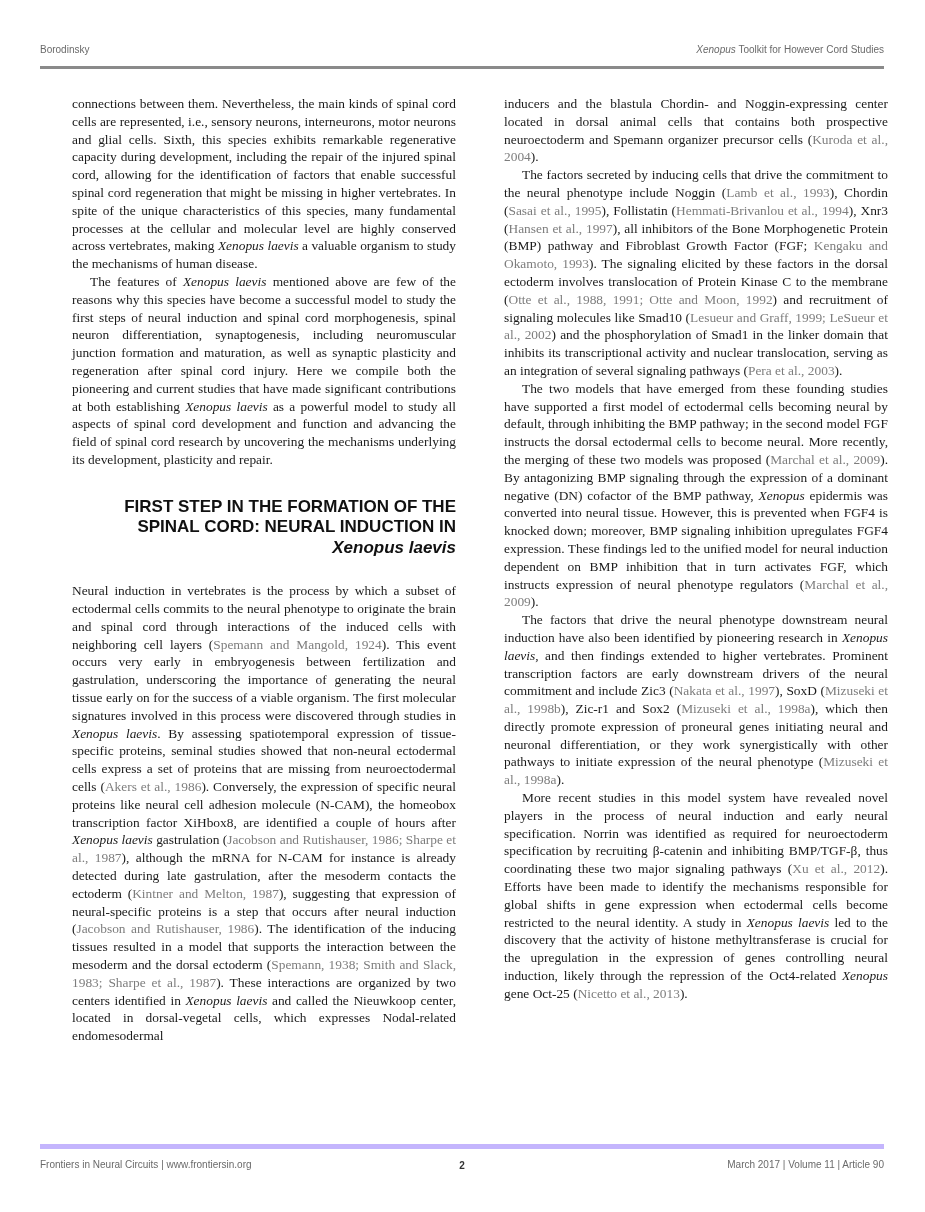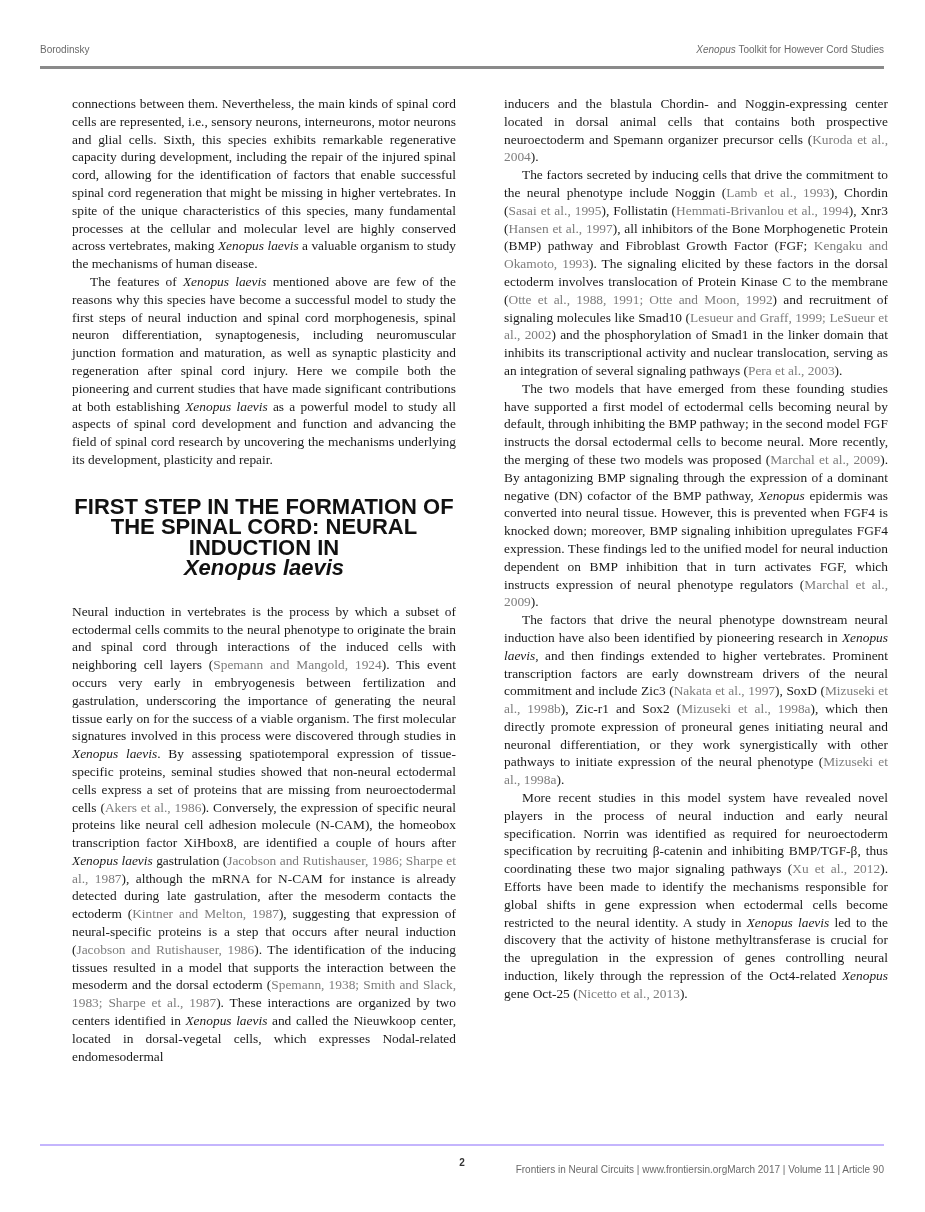--- a/index.html
+++ b/index.html
@@ -3,37 +3,37 @@
 <meta charset="utf-8">
 <style>
   html, body { margin: 0; padding: 0; background: #ffffff; }
   body { width: 925px; height: 1212px; position: relative; overflow: hidden; }
   .header, .footer {
     position: absolute; left: 40px; right: 41px;
     font-family: "Liberation Sans", sans-serif;
     font-size: 10px; color: #6a6a6a;
   }
   .header { top: 44px; height: 22px; border-bottom: 3px solid #8a8a8a; display: flex; justify-content: space-between; align-items: flex-start; }
-  .footer { top: 1144px; border-top: 2px solid #c4b5fd; padding-top: 18px; display: flex; justify-content: flex-end; }
+  .footer { top: 1144px; border-top: 5px solid #c4b5fd; padding-top: 10px; display: flex; justify-content: space-between; }
   .footer .pg { color: #333; font-weight: bold; position: absolute; left: 50%; transform: translateX(-50%); top: 11px; }
   .col {
     position: absolute; top: 95px; width: 384px;
     font-family: "Liberation Serif", serif; font-size: 13.4px; line-height: 17.8px;
     color: #1a1a1a; text-align: justify; hyphens: none;
   }
   .col.left { left: 72px; }
   .col.right { left: 494px; margin-left: 10px; }
   .col p { margin: 0; text-indent: 18px; }
   .col p.noind { text-indent: 0; }
   .cite { color: #7d7d7d; }
   em { }
   h2 {
     font-family: "Liberation Sans", sans-serif; font-weight: bold;
-    font-size: 22px; line-height: 20.5px; color: #111;
-    margin: 28px 0 24px 0; text-align: center;
+    font-size: 17px; line-height: 20.5px; color: #111;
+    margin: 28px 0 24px 0; text-align: right;
   }
 </style>
 </head>
 <body>
 
 <div class="header">
   <span>Borodinsky</span>
   <span><em>Xenopus</em><span> Toolkit for However Cord Studies</span></span>
 </div>
 

